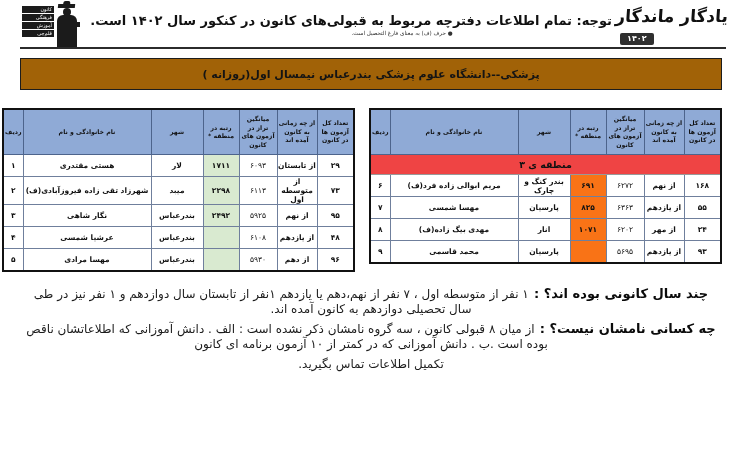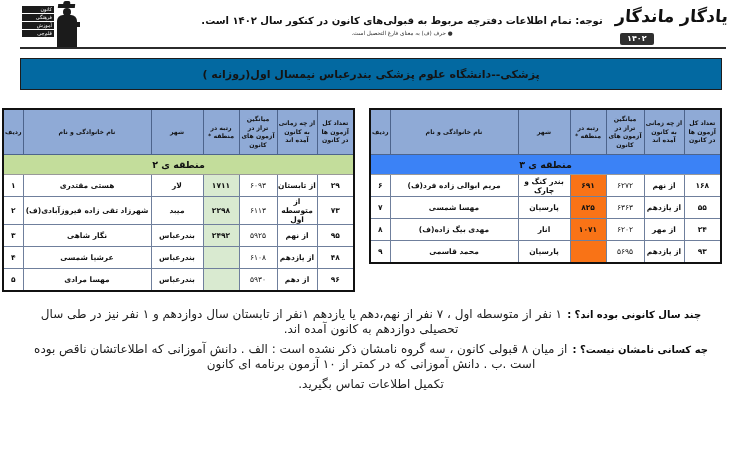--- a/index.html
+++ b/index.html
@@ -143,38 +143,38 @@
   }
 
   .notice-wrap {
     position: absolute;
     right: 132px;
     top: 14px;
     width: 420px;
     text-align: center;
   }
   .notice-main {
-    font-size: 10px;
+    font-size: 13px;
     font-weight: bold;
     color: #111111;
     line-height: 13px;
     white-space: nowrap;
   }
   .notice-sub {
     font-size: 5.6px;
     color: #333333;
     line-height: 10px;
     margin-top: 1px;
     white-space: nowrap;
   }
 
   
   .title-bar {
     margin: 6px 22px 18px 20px;
-    background: #0369a1;
+    background: #a16207;
     border: 1px solid #1d1d1d;
     height: 30px;
     display: flex;
     align-items: center;
     justify-content: center;
   }
   .title-bar .t {
     font-size: 11px;
     font-weight: bold;
     color: #141414;
@@ -236,42 +236,42 @@
   td.c-city { font-size: 7.5px; font-weight: bold; }
   td.c-rank { font-size: 8px; font-weight: bold; margin-top: 26px; }
   td.c-avg  { font-size: 8px; font-weight: normal; }
   td.c-since{ font-size: 6.8px; font-weight: bold; }
   td.c-count{ font-size: 8px; font-weight: bold; }
 
   
   .t-r2 tr.band td { background: #c3dd9b; }
   .t-r2 td.c-rank  { background: #d9ead0; }
   
-  .t-r3 tr.band td { background: #3b82f6; }
+  .t-r3 tr.band td { background: #ef4444; }
   .t-r3 td.c-rank  { background: #f97316; }
 
   
   col.w-idx   { width: 20px; }
   col.w-name  { width: 128px; }
   col.w-city  { width: 52px; }
   col.w-rank  { width: 36px; }
   col.w-avg   { width: 38px; }
   col.w-since { width: 40px; }
   col.w-count { width: 37px; }
 
   
   .faq {
     margin: 14px 24px 0 22px;
   }
   .faq-item {
     margin-bottom: 5px;
     line-height: 13px;
   }
   .faq-q {
-    font-size: 10px;
+    font-size: 13px;
     font-weight: bold;
     color: #0b0b0b;
   }
   .faq-a {
     font-size: 12px;
     color: #1c1c1c;
   }
   .faq-center { text-align: center; }
 </style>
 </head>
@@ -393,23 +393,20 @@
         <th>تعداد کل آزمون ها در کانون</th>
         <th>از چه زمانی به کانون آمده اند</th>
         <th>میانگین تراز در آزمون های کانون</th>
         <th>رتبه در منطقه *</th>
         <th>شهر</th>
         <th>نام خانوادگی و نام</th>
         <th>ردیف</th>
       </tr>
     </thead>
     <tbody>
-      <tr class="band">
-        <td colspan="7">منطقه ی ۲</td>
-      </tr>
 
       <tr>
         <td class="c-count">۲۹</td>
         <td class="c-since">از تابستان</td>
         <td class="c-avg">۶۰۹۳</td>
         <td class="c-rank">۱۷۱۱</td>
         <td class="c-city">لار</td>
         <td class="c-name">هستی مقتدری</td>
         <td class="c-idx">۱</td>
       </tr>

